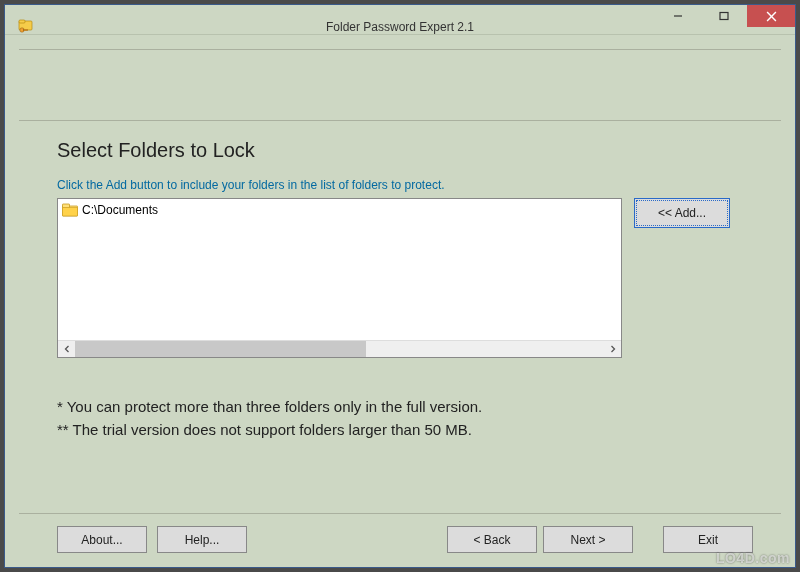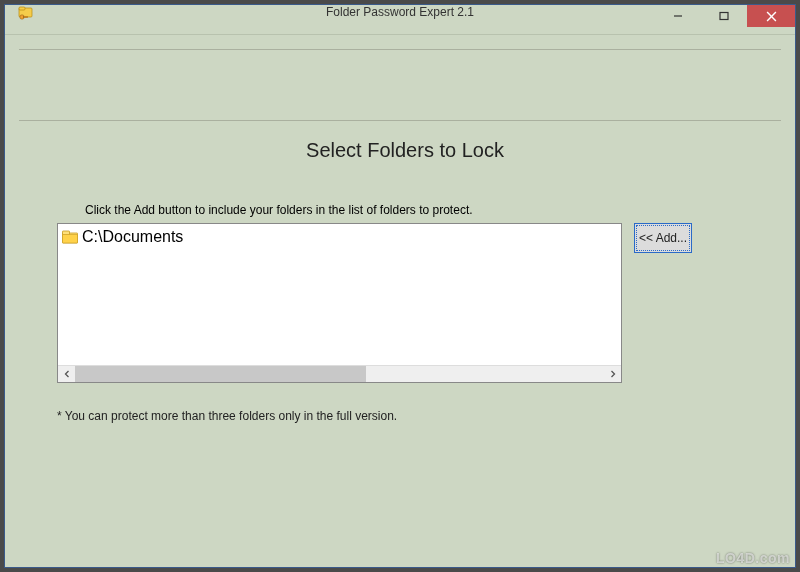--- a/index.html
+++ b/index.html
@@ -20,21 +20,21 @@
       height: 564px;
       background: #cdd7c3;
       border: 1px solid #3a5a8a;
       display: flex;
       flex-direction: column;
     }
     .titlebar {
       height: 30px;
       background: #cdd7c3;
       display: flex;
-      align-items: flex-start;
+      align-items: flex-end;
       padding-left: 13px;
       position: relative;
       border-bottom: 1px solid #b8c2ae;
     }
     .titlebar-icon {
       width: 16px;
       height: 16px;
       margin-right: 6px;
     }
     .titlebar-title {
@@ -82,47 +82,45 @@
     }
     .main-panel {
       flex: 1;
       padding: 18px 28px 0 38px;
       position: relative;
     }
     .heading {
       font-size: 20px;
       font-weight: normal;
       color: #222;
-      margin-bottom: 41px;
-      text-align: center;
+      margin-bottom: 16px;
     }
     .instruction {
       font-size: 12px;
-      color: #000000;
+      color: #0369a1;
       margin-bottom: 6px;
-      margin-left: 28px;
     }
     .folder-row {
       display: flex;
       align-items: flex-start;
       gap: 12px;
     }
     .folder-list {
       width: 565px;
       height: 160px;
       background: #fff;
       border: 1px solid #888;
       position: relative;
       overflow: hidden;
     }
     .folder-item {
       display: flex;
       align-items: center;
       padding: 4px 4px;
-      font-size: 16px;
+      font-size: 12px;
     }
     .folder-item-icon {
       width: 16px;
       height: 14px;
       margin-right: 4px;
     }
     .scrollbar-h {
       position: absolute;
       bottom: 0;
       left: 0;
@@ -151,20 +149,21 @@
     .scroll-thumb {
       position: absolute;
       left: 0;
       top: 0;
       width: 55%;
       height: 100%;
       background: #c8c8c8;
     }
     .side-buttons {
       display: flex;
+      flex-direction: column;
       gap: 18px;
       width: 96px;
     }
     .btn {
       height: 30px;
       background: #dcdcdc;
       border: 1px solid #888;
       font-size: 12px;
       color: #222;
       display: flex;
@@ -173,22 +172,22 @@
       cursor: default;
       padding: 0 4px;
       white-space: nowrap;
     }
     .btn.focused {
       outline: 1px dotted #2a6ac8;
       outline-offset: -3px;
       border: 1px solid #2a6ac8;
     }
     .notes {
-      margin-top: 24px;
-      font-size: 12px;
+      margin-top: 38px;
+      font-size: 15px;
       color: #222;
       line-height: 1.5;
     }
     .bottom-bar {
       border-top: 1px solid #aab09f;
       padding: 12px 28px 4px 38px;
       display: flex;
       align-items: center;
     }
     .bottom-bar .btn {
@@ -289,19 +288,31 @@
           </div>
         </div>
 
         <div class="side-buttons">
           <div class="btn focused">&lt;&lt;   Add...</div>
         </div>
       </div>
 
       <div class="notes">
         <div>*  You can protect more than three folders only in the full version.</div>
+        <div>** The trial version does not support folders larger than 50 MB.</div>
       </div>
     </div>
 
+    <div class="bottom-bar">
+      <div class="btn-group-left">
+        <div class="btn">About...</div>
+        <div class="btn">Help...</div>
+      </div>
+      <div class="btn-group-nav">
+        <div class="btn">&lt; Back</div>
+        <div class="btn">Next &gt;</div>
+      </div>
+      <div class="btn btn-exit">Exit</div>
+    </div>
   </div>
 </div>
 
 <div class="watermark">LO4D.com</div>
 
 </body></html>

